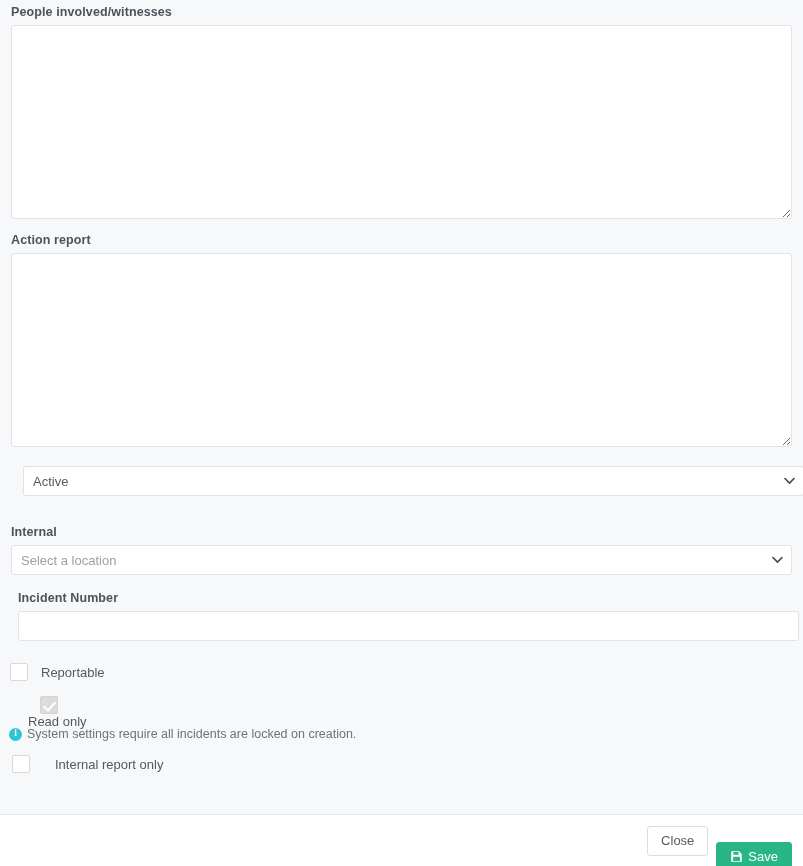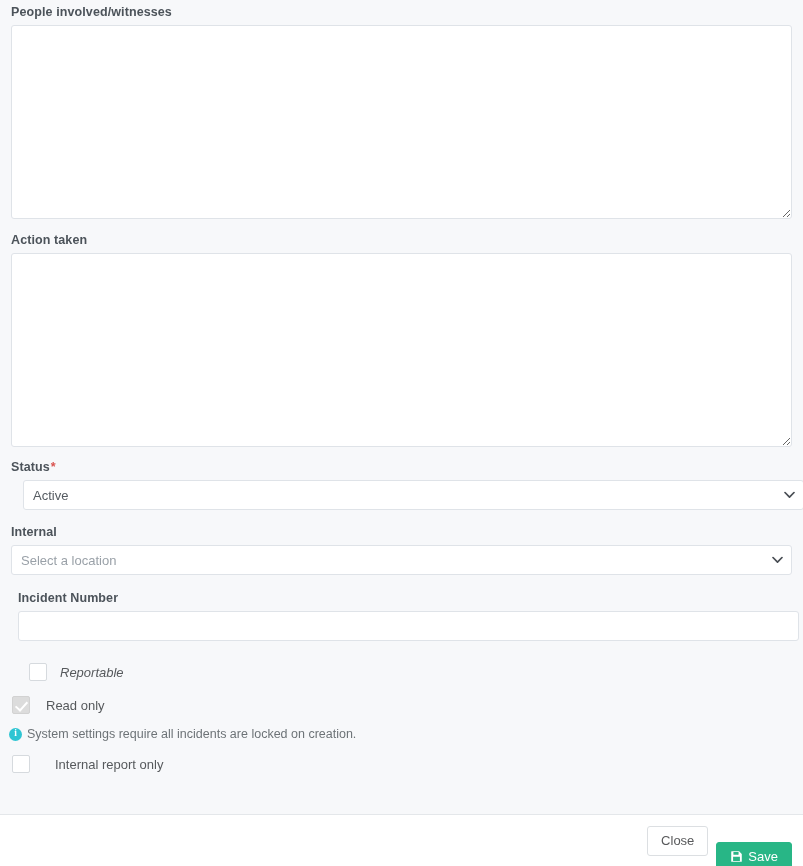--- a/index.html
+++ b/index.html
@@ -203,26 +203,25 @@
 <body>
 
 <div class="form-body">
 
   <div class="field-group" style="position:absolute;left:11px;top:5px;">
     <label class="field-label">People involved/witnesses</label>
     <textarea class="form-control" style="margin-top: 6px; height: 194px;" placeholder=""></textarea>
   </div>
 
   <div class="field-group" style="position:absolute;left:11px;top:233px;">
-    <label class="field-label">Action taken</label>
+    <label class="field-label">Action report</label>
     <textarea class="form-control" style="margin-top: 6px; height: 194px;" placeholder=""></textarea>
   </div>
 
   <div class="field-group" style="position:absolute;left:11px;top:460px;">
-    <label class="field-label"><span>Status</span><span class="req-star">*</span></label>
     <div class="select-wrap" style="margin-top:6px;margin-left:12px;">
       <select class="form-control">
         <option>Active</option>
       </select>
       <span class="select-chevron">
         <svg width="11" height="7" viewBox="0 0 11 7">
             <path d="M1 1 L5.5 5.6 L10 1" stroke="#4a4f55" stroke-width="1.7" fill="none" stroke-linecap="round" stroke-linejoin="round"></path>
           </svg>
       </span>
     </div>
@@ -240,26 +239,26 @@
           </svg>
       </span>
     </div>
   </div>
 
   <div class="field-group" style="position:absolute;left:18px;top:591px;">
     <label class="field-label">Incident Number</label>
     <input class="form-control" type="text" style="margin-top: 6px;" placeholder="">
   </div>
 
-  <div class="check-row" style="position:absolute;left:29px;top:663px;font-style:italic;">
+  <div class="check-row" style="position:absolute;left:10px;top:663px;">
     <span class="cbox"></span>
     <span class="check-label" style="margin-left:13px;">Reportable</span>
   </div>
 
-  <div class="check-row" style="position:absolute;left:12px;top:696px;">
+  <div class="check-row" style="position:absolute;left:12px;top:696px;flex-direction:column;">
     <span class="cbox checked-disabled"></span>
     <span class="check-label" style="margin-left:16px;">Read only</span>
   </div>
 
   <div class="info-note" style="position:absolute;left:9px;top:727px;">
     <span class="info-ico">i</span>
     <span style="margin-left:5px;">System settings require all incidents are locked on creation.</span>
   </div>
 
   <div class="check-row" style="position:absolute;left:12px;top:755px;gap:12px;">

